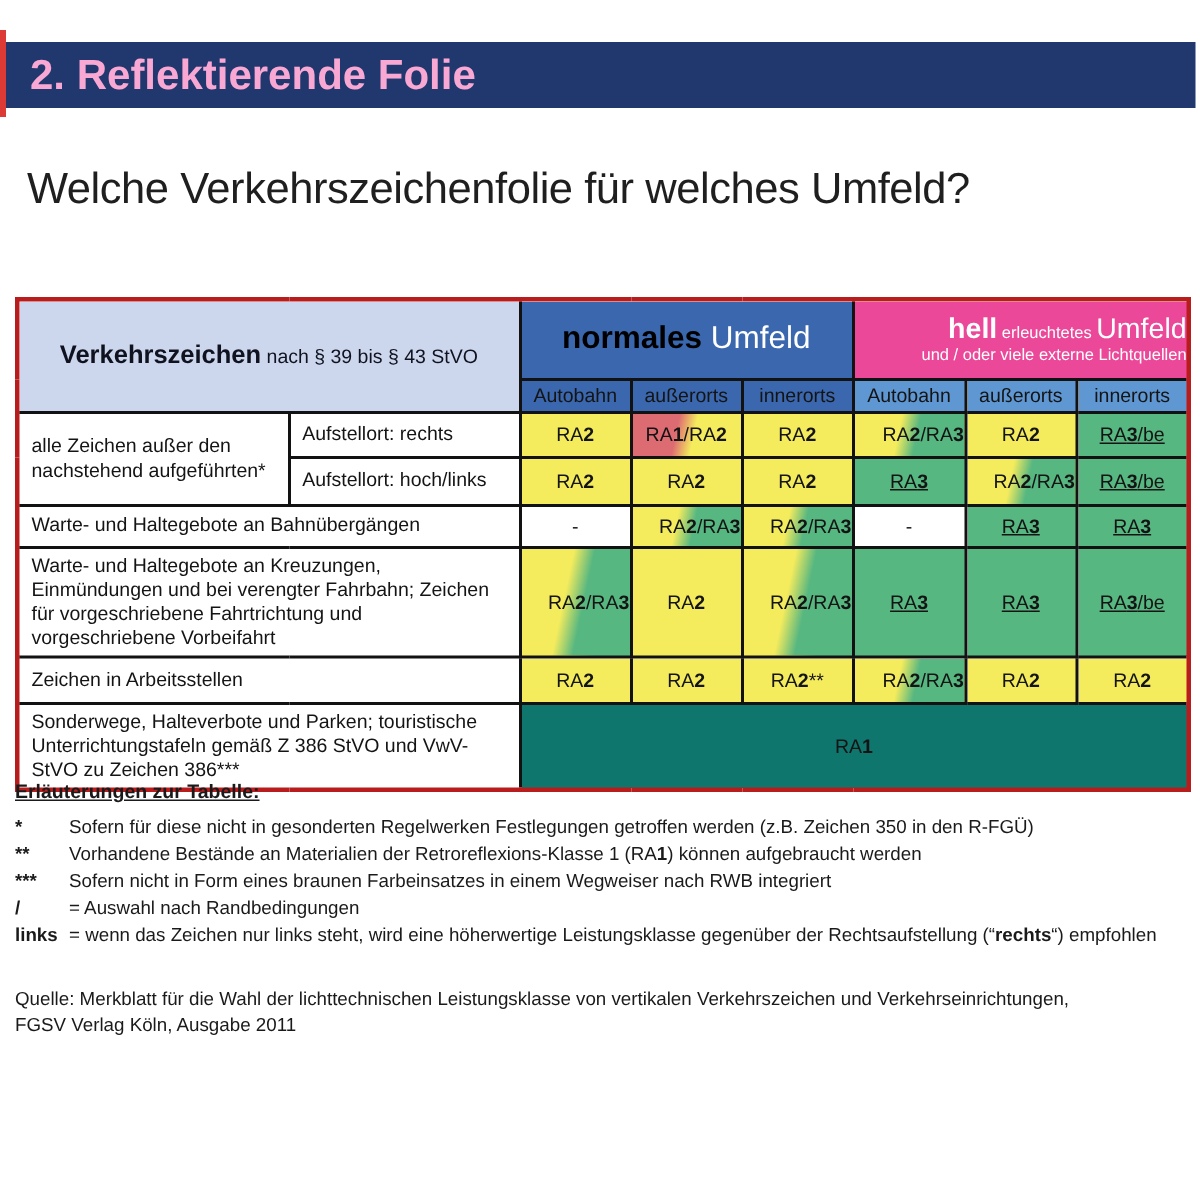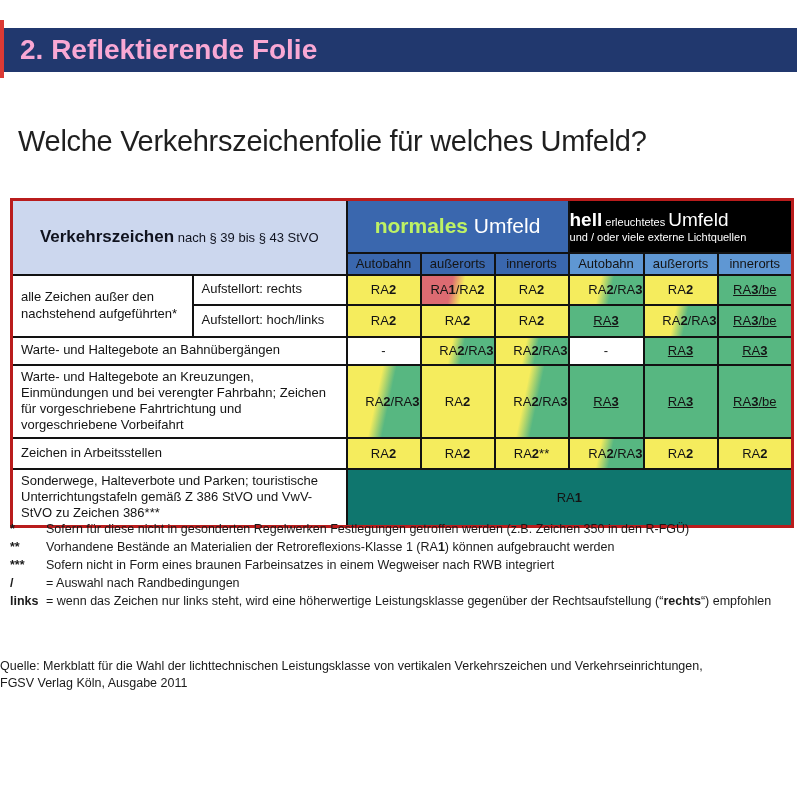--- a/index.html
+++ b/index.html
@@ -7,37 +7,37 @@
     font-family: "Liberation Sans", sans-serif; color: #1a1a1a; }
   .page { position: relative; width: 800px; height: 800px; }
 
   
   .red-mark { position: absolute; left: 0; top: 20px; width: 4px; height: 58px; background: #db3a35; }
   .header-bar { position: absolute; left: 4px; top: 28px; width: 793px; height: 44px;
     background: #21386e; display: flex; align-items: center; padding-left: 16px; }
   .header-bar h1 { color: #f9a8d4; font-size: 28px; font-weight: bold; letter-spacing: 0px; }
 
   
-  .main-title { position: absolute; left: 18px; top: 125px; font-size: 29px; font-weight: 400;
+  .main-title { position: absolute; left: 18px; top: 110px; font-size: 29px; font-weight: 400;
     color: #1f1f1f; letter-spacing: -0.3px; }
 
   
   table.foil { position: absolute; left: 10px; top: 198px; width: 782px;
     border-collapse: collapse; table-layout: fixed; border: 3px solid #b91c1c; }
   table.foil td { border: 2px solid #121212; font-size: 13px; color: #141414;
     vertical-align: middle; overflow: hidden; }
 
   td.corner { background: #ccd7ee; text-align: center; }
   .corner-b { font-size: 17px; font-weight: bold; color: #10131f; }
   .corner-s { font-size: 13px; color: #10131f; }
 
   td.grp-n { background: #3a67ae; color: #ffffff; text-align: center; }
-  td.grp-h { background: #000000; color: #ffffff; text-align: left; }
+  td.grp-h { background: #ec4899; color: #ffffff; text-align: right; }
   .grp-line1 { line-height: 1.05; }
-  .gn-b { font-size: 21px; font-weight: bold; color: #bef264; }
+  .gn-b { font-size: 21px; font-weight: bold; color: #000000; }
   .gn-r { font-size: 21px; font-weight: 400; color: #fff; }
   .gh-b { font-size: 19px; font-weight: bold; color: #fff; }
   .gh-s { font-size: 11px; color: #fff; }
   .gh-r { font-size: 19px; font-weight: 400; color: #fff; }
   .gh-line2 { font-size: 11px; color: #fff; margin-top: 1px; }
 
   td.sub-n { background: #3a67ae; color: #ffffff; text-align: center; font-size: 13px; height: 22px; }
   td.sub-h { background: #5f97d3; color: #ffffff; text-align: center; font-size: 13px; }
 
   td.lbl { background: #ffffff; text-align: left; padding: 3px 6px 3px 8px; line-height: 1.25; }
@@ -59,21 +59,21 @@
   tr.r-4     { height: 31px; }
   tr.r-5     { height: 58px; }
 
   
   .legend { position: absolute; left: 10px; top: 520px; width: 782px; }
   .legend-title { font-size: 13px; font-weight: bold; text-decoration: underline; margin-bottom: 7px; }
   .fn-row { display: flex; align-items: flex-start; line-height: 18px; }
   .fn-marker { width: 36px; flex: 0 0 36px; font-size: 12.5px; font-weight: bold; }
   .fn-text { flex: 1; font-size: 12.5px; }
 
-  .source { position: absolute; left: 0; top: 658px; width: 782px;
+  .source { position: absolute; left: 10px; top: 658px; width: 782px;
     font-size: 12.5px; line-height: 17px; }
 </style>
 </head>
 <body>
 
 <div class="page">
 
   <div class="red-mark"></div>
 
   <div class="header-bar">
@@ -166,20 +166,21 @@
       </tr>
 
       <tr class="r-5">
         <td class="lbl" colspan="2">Sonderwege, Halteverbote und Parken; touristische Unterrichtungstafeln gemäß Z 386 StVO und VwV-StVO zu Zeichen 386***</td>
         <td class="cell" colspan="6" data-c="p">RA<b>1</b></td>
       </tr>
     </tbody>
   </table>
 
   <div class="legend">
+    <div class="legend-title">Erläuterungen zur Tabelle:</div>
     <div class="fn-row">
       <span class="fn-marker">*</span>
       <span class="fn-text">Sofern für diese nicht in gesonderten Regelwerken Festlegungen getroffen werden (z.B. Zeichen 350 in den R-FGÜ)</span>
     </div>
     <div class="fn-row">
       <span class="fn-marker">**</span>
       <span class="fn-text">Vorhandene Bestände an Materialien der Retroreflexions-Klasse 1 (RA<b>1</b>) können aufgebraucht werden</span>
     </div>
     <div class="fn-row">
       <span class="fn-marker">***</span>

